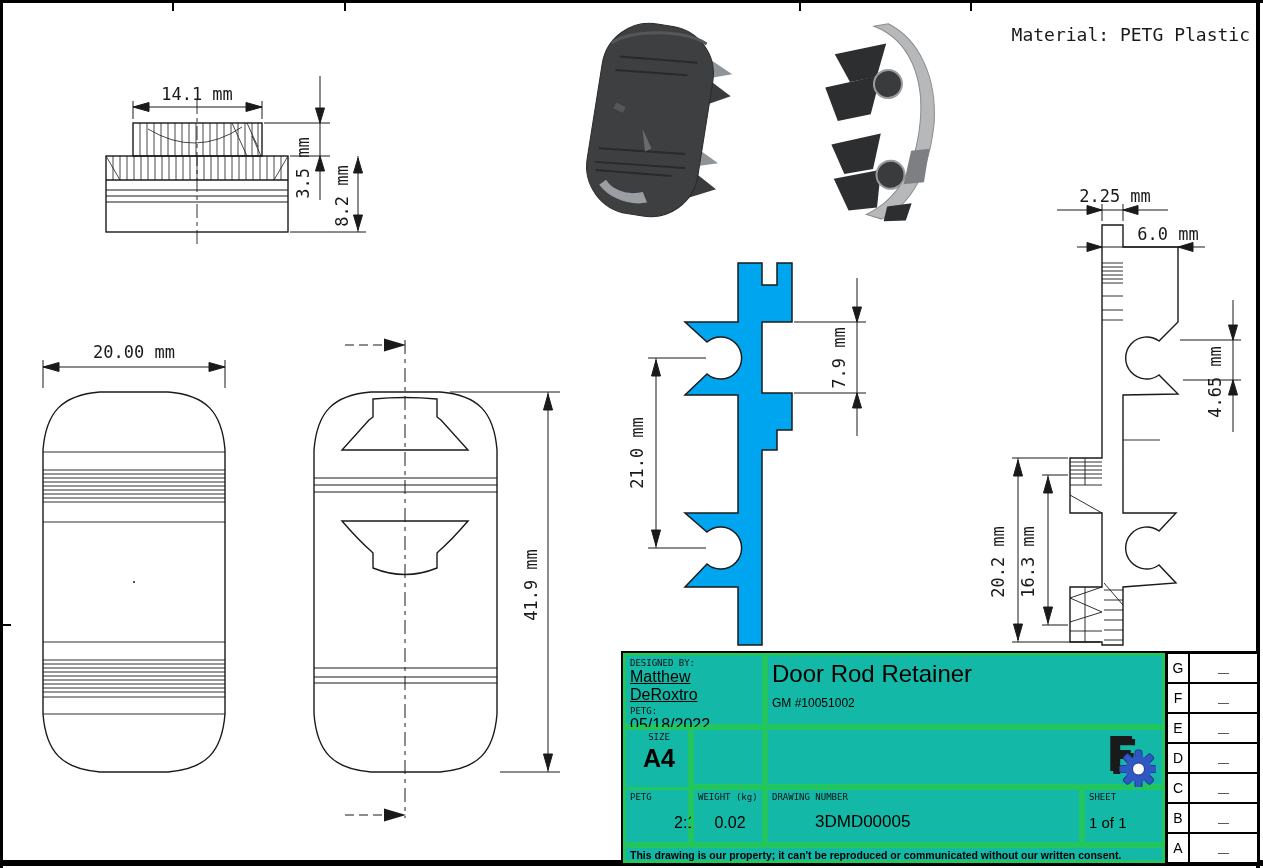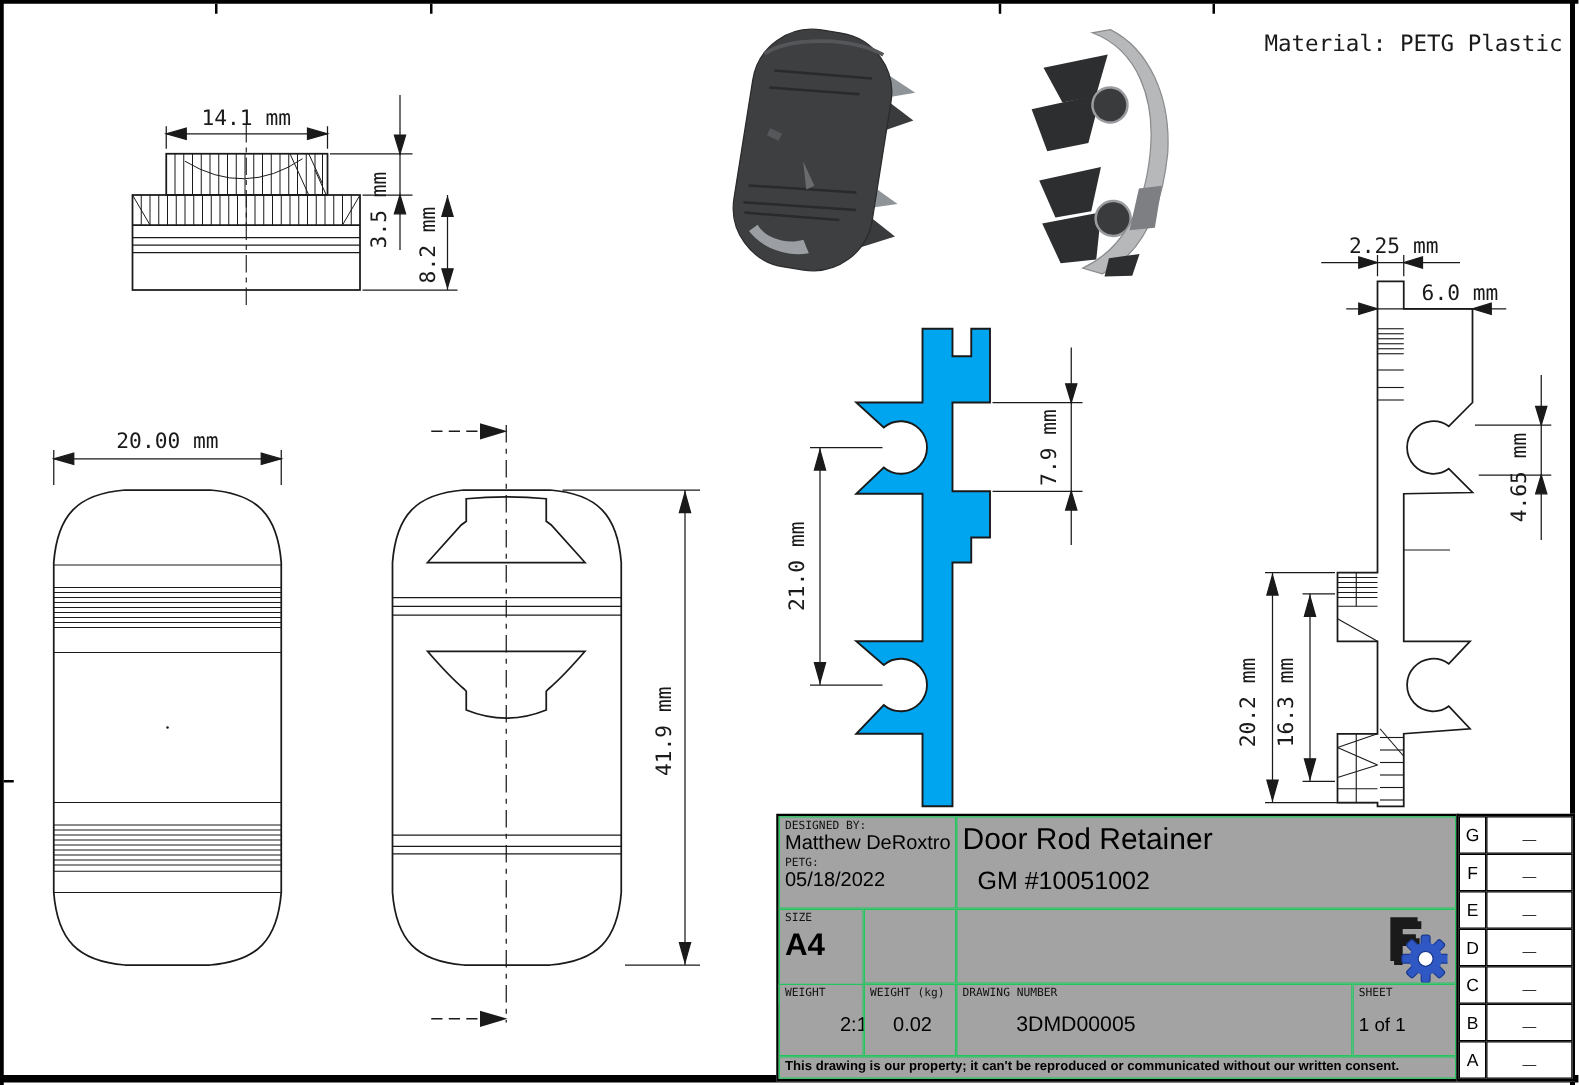--- a/index.html
+++ b/index.html
@@ -1,19 +1,19 @@
 <!DOCTYPE html>
 <html><head>
 <meta charset="utf-8">
 <style>
   html,body{margin:0;padding:0;background:#ffffff;}
   #page{position:relative;width:1263px;height:868px;background:#fff;overflow:hidden;
         font-family:"Liberation Sans",sans-serif;}
   svg text{font-family:"DejaVu Sans Mono",monospace;fill:#1a1a1a;}
-  .tb-cell{position:absolute;border:1px solid #22c55e;box-sizing:border-box;background:#a3a3a3;}
+  .tb-cell{position:absolute;border:3px solid #22c55e;box-sizing:border-box;background:#14b8a6;}
   .tb-label{font-family:"DejaVu Sans Mono",monospace;font-size:9px;color:#111;
             padding:2px 0 0 4px;letter-spacing:0px;}
   .tb-value{font-family:"Liberation Sans",sans-serif;color:#000;padding-left:4px;}
   #titleblock-outer{position:absolute;left:621px;top:651px;width:546px;height:214px;
                     border:2px solid #000;box-sizing:border-box;background:#fff;}
   #revtable{position:absolute;left:1165px;top:651px;width:95px;height:214px;
             border:2px solid #000;box-sizing:border-box;background:#fff;}
   .rev-row{position:absolute;left:0;width:100%;}
   .rev-letter{position:absolute;left:0;top:0;width:22px;height:100%;border:1px solid #000;
               box-sizing:border-box;font-size:14px;text-align:center;color:#000;
@@ -328,30 +328,30 @@
              C36,78 48,42 48,-4 C46,-50 24,-86 -8,-98 Z" fill="#b6b8ba" stroke="#8a8c8e" stroke-width="1"></path>
     <path d="M28,26 L46,22 L44,56 L24,60 Z" fill="#7d7f82"></path>
     <path d="M10,84 L34,78 L30,96 L8,99 Z" fill="#2d2e30"></path>
   </g>
 </svg>
 
 <div id="titleblock-outer">
 
   <div class="tb-cell" style="left:0;top:0;width:142px;height:74px;">
     <div class="tb-label">DESIGNED BY:</div>
-    <div class="tb-value" style="font-size:16px;">Matthew DeRoxtro</div>
+    <div class="tb-value" style="font-size:16px;text-decoration:underline;">Matthew DeRoxtro</div>
     <div class="tb-label">PETG:</div>
     <div class="tb-value" style="font-size:16px;">05/18/2022</div>
   </div>
   <div class="tb-cell" style="left:142px;top:0;width:400px;height:74px;">
     <div class="tb-value" style="font-size:24px;padding-top:4px;">Door Rod Retainer</div>
-    <div class="tb-value" style="font-size:20px;padding-top:8px;margin-left:12px;">GM #10051002</div>
-  </div>
-
-  <div class="tb-cell" style="left:0;top:74px;width:68px;height:76px;">
+    <div class="tb-value" style="font-size:12px;padding-top:8px;">GM #10051002</div>
+  </div>
+
+  <div class="tb-cell" style="left:0;top:74px;width:68px;height:76px;text-align:center;">
     <div class="tb-label">SIZE</div>
     <div class="tb-value" style="font-size:25px;font-weight:bold;padding-top:2px;">A4</div>
   </div>
   <div class="tb-cell" style="left:68px;top:74px;width:74px;height:60px;"></div>
   <div class="tb-cell" style="left:142px;top:74px;width:400px;height:60px;">
     <svg width="54" height="56" viewBox="0 0 54 56" style="position:absolute;right:6px;top:2px;">
       <text x="7" y="42" font-family="Liberation Sans,sans-serif" font-size="48" font-weight="bold" fill="#b01c0e">F</text>
       <text x="4" y="39" font-family="Liberation Sans,sans-serif" font-size="48" font-weight="bold" fill="#f44a10">F</text>
       <g>
         <g fill="#2f58c4" stroke="#1c3a8e" stroke-width="1">
@@ -360,21 +360,21 @@
           <rect x="33" y="18" width="7" height="38" rx="2" transform="rotate(90 36.5 37)"></rect>
           <rect x="33" y="18" width="7" height="38" rx="2" transform="rotate(135 36.5 37)"></rect>
           <circle cx="36.5" cy="37" r="13" stroke="none"></circle>
         </g>
         <circle cx="36.5" cy="37" r="6" fill="#ffffff" stroke="#1c3a8e" stroke-width="1"></circle>
       </g>
     </svg>
   </div>
 
   <div class="tb-cell" style="left:0;top:134px;width:68px;height:58px;">
-    <div class="tb-label">WEIGHT</div>
+    <div class="tb-label">PETG</div>
     <div class="tb-value" style="font-size:16px;padding-top:12px;text-align:center;margin-left:44px;">2:1</div>
   </div>
   <div class="tb-cell" style="left:68px;top:134px;width:74px;height:58px;">
     <div class="tb-label">WEIGHT (kg)</div>
     <div class="tb-value" style="font-size:16px;padding-top:12px;text-align:center;">0.02</div>
   </div>
   <div class="tb-cell" style="left:142px;top:134px;width:317px;height:58px;">
     <div class="tb-label">DRAWING NUMBER</div>
     <div class="tb-value" style="font-size:17px;padding-top:10px;margin-left:43px;">3DMD00005</div>
   </div>

